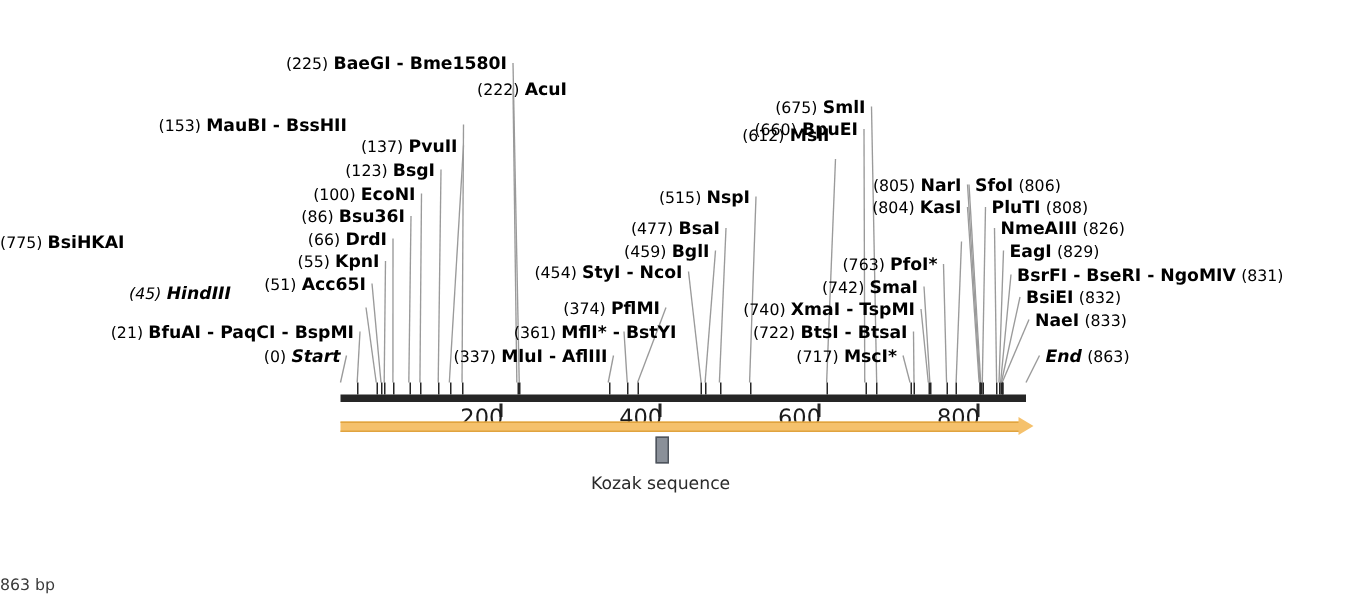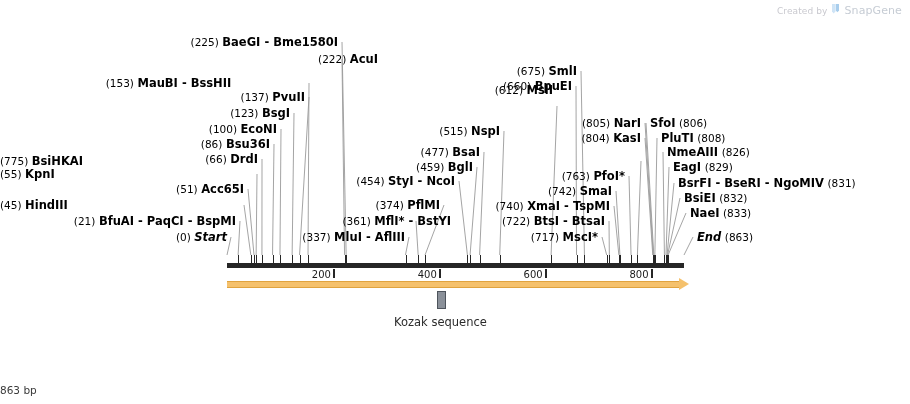--- a/index.html
+++ b/index.html
@@ -42,21 +42,21 @@
   
   .ruler-wrap{position:absolute;}
   .ruler-bar{
     position:absolute;
     background:#262626;
   }
   .tickmark{position:absolute;background:#262626;width:1px;}
   .axis-num{
     position:absolute;
     font-family:"DejaVu Sans", sans-serif;
-    font-size:10px;
+    font-size:15px;
     color:#1a1a1a;
     white-space:nowrap;
   }
   .axis-tick{position:absolute;background:#262626;width:2px;}
 
   
   .seqline{position:absolute;height:5px;background:#f5c16c;border-top:1px solid #e0a33f;border-bottom:1px solid #e0a33f;}
   .seqhead{position:absolute;width:0;height:0;border-top:6px solid transparent;border-bottom:6px solid transparent;border-left:10px solid #f5c16c;}
 
   
@@ -84,30 +84,20 @@
     font-family:"DejaVu Sans", sans-serif;
     font-size:10.5px;color:#3a3a3a;
   }
   svg.connectors{position:absolute;left:0;top:0;pointer-events:none;}
 </style>
 </head>
 <body>
 
 <div id="map">
 
-  <div class="watermark">
-    <span>Created by</span>
-    <span class="wm-logo">
-      <svg width="9" height="13" viewBox="0 0 9 13">
-          <path d="M1 1 h3.4 v7.6 l-1.7 1.9 -1.7 -1.9 z" fill="#cfe4f6"></path>
-          <path d="M4.8 1 h3.2 v6.4 l-1.6 1.8 -1.6 -1.8 z" fill="#a8cdec"></path>
-        </svg>
-    </span>
-    <span class="wm-brand">SnapGene</span>
-  </div>
 
   <svg class="connectors" width="910" height="404">
       <path d="M 342 42 L 346.14831981460026 255" stroke="#9a9a9a" stroke-width="0.9" fill="none"></path>
       <path d="M 342 59 L 344.5596755504056 255" stroke="#9a9a9a" stroke-width="0.9" fill="none"></path>
       <path d="M 309 83 L 308.0208574739282 255" stroke="#9a9a9a" stroke-width="0.9" fill="none"></path>
       <path d="M 309 97 L 299.54808806488995 255" stroke="#9a9a9a" stroke-width="0.9" fill="none"></path>
       <path d="M 294 113 L 292.1344148319815 255" stroke="#9a9a9a" stroke-width="0.9" fill="none"></path>
       <path d="M 281 129 L 279.954808806489 255" stroke="#9a9a9a" stroke-width="0.9" fill="none"></path>
       <path d="M 274 144 L 272.5411355735805 255" stroke="#9a9a9a" stroke-width="0.9" fill="none"></path>
       <path d="M 262 159 L 261.95017381228274 255" stroke="#9a9a9a" stroke-width="0.9" fill="none"></path>
@@ -146,23 +136,23 @@
 
   <div id="label-layer">
       <div class="lbl" style="left: 0px; top: 36px; width: 338px; text-align: right;"><span class="pos">(225)</span> <span><span class="enz">BaeGI</span><span class="dash"> - </span><span class="enz">Bme1580I</span></span></div>
       <div class="lbl" style="left: 0px; top: 53px; width: 338px; text-align: right; padding-left: 40px;"><span class="pos">(222)</span> <span><span class="enz">AcuI</span></span></div>
       <div class="lbl" style="left: 16px; top: 77px; width: 305px; text-align: center;"><span class="pos">(153)</span> <span><span class="enz">MauBI</span><span class="dash"> - </span><span class="enz">BssHII</span></span></div>
       <div class="lbl" style="left: 0px; top: 91px; width: 305px; text-align: right;"><span class="pos">(137)</span> <span><span class="enz">PvuII</span></span></div>
       <div class="lbl" style="left: 0px; top: 107px; width: 290px; text-align: right;"><span class="pos">(123)</span> <span><span class="enz">BsgI</span></span></div>
       <div class="lbl" style="left: 0px; top: 123px; width: 277px; text-align: right;"><span class="pos">(100)</span> <span><span class="enz">EcoNI</span></span></div>
       <div class="lbl" style="left: 0px; top: 138px; width: 270px; text-align: right;"><span class="pos">(86)</span> <span><span class="enz">Bsu36I</span></span></div>
       <div class="lbl" style="left: 0px; top: 153px; width: 258px; text-align: right;"><span class="pos">(66)</span> <span><span class="enz">DrdI</span></span></div>
-      <div class="lbl" style="left: 0px; top: 168px; width: 253px; "><span class="pos">(55)</span> <span><span class="enz">KpnI</span></span></div>
+      <div class="lbl" style="left: 0px; top: 168px; width: 253px; text-align: right;"><span class="pos">(55)</span> <span><span class="enz">KpnI</span></span></div>
       <div class="lbl" style="left: 0px; top: 183px; width: 244px; text-align: right;"><span class="pos">(51)</span> <span><span class="enz">Acc65I</span></span></div>
-      <div class="lbl" style="left: 0px; top: 199px; width: 240px; text-align: left;"><span class="pos">(45)</span> <span><span class="enz">HindIII</span></span></div>
+      <div class="lbl" style="left: 0px; top: 189px; width: 240px; text-align: center; font-style: italic;"><span class="pos">(45)</span> <span><span class="enz">HindIII</span></span></div>
       <div class="lbl" style="left: 0px; top: 215px; width: 236px; text-align: right;"><span class="pos">(21)</span> <span><span class="enz">BfuAI</span><span class="dash"> - </span><span class="enz">PaqCI</span><span class="dash"> - </span><span class="enz">BspMI</span></span></div>
       <div class="lbl term" style="left: 0px; top: 231px; width: 227px; text-align: right;"><span class="pos">(0)</span> <span><span class="enz">Start</span></span></div>
       <div class="lbl" style="left: 0px; top: 175px; width: 455px; text-align: right;"><span class="pos">(454)</span> <span><span class="enz">StyI</span><span class="dash"> - </span><span class="enz">NcoI</span></span></div>
       <div class="lbl" style="left: 0px; top: 199px; width: 440px; text-align: right;"><span class="pos">(374)</span> <span><span class="enz">PflMI</span></span></div>
       <div class="lbl" style="left: 0px; top: 215px; width: 412px; text-align: right; padding-left: 39px;"><span class="pos">(361)</span> <span><span class="enz">MflI*</span><span class="dash"> - </span><span class="enz">BstYI</span></span></div>
       <div class="lbl" style="left: 0px; top: 231px; width: 405px; text-align: right;"><span class="pos">(337)</span> <span><span class="enz">MluI</span><span class="dash"> - </span><span class="enz">AflIII</span></span></div>
       <div class="lbl" style="left: 0px; top: 125px; width: 500px; text-align: right;"><span class="pos">(515)</span> <span><span class="enz">NspI</span></span></div>
       <div class="lbl" style="left: 0px; top: 146px; width: 480px; text-align: right;"><span class="pos">(477)</span> <span><span class="enz">BsaI</span></span></div>
       <div class="lbl" style="left: 0px; top: 161px; width: 473px; text-align: right;"><span class="pos">(459)</span> <span><span class="enz">BglI</span></span></div>
       <div class="lbl" style="left: 0px; top: 65px; width: 577px; text-align: right;"><span class="pos">(675)</span> <span><span class="enz">SmlI</span></span></div>

